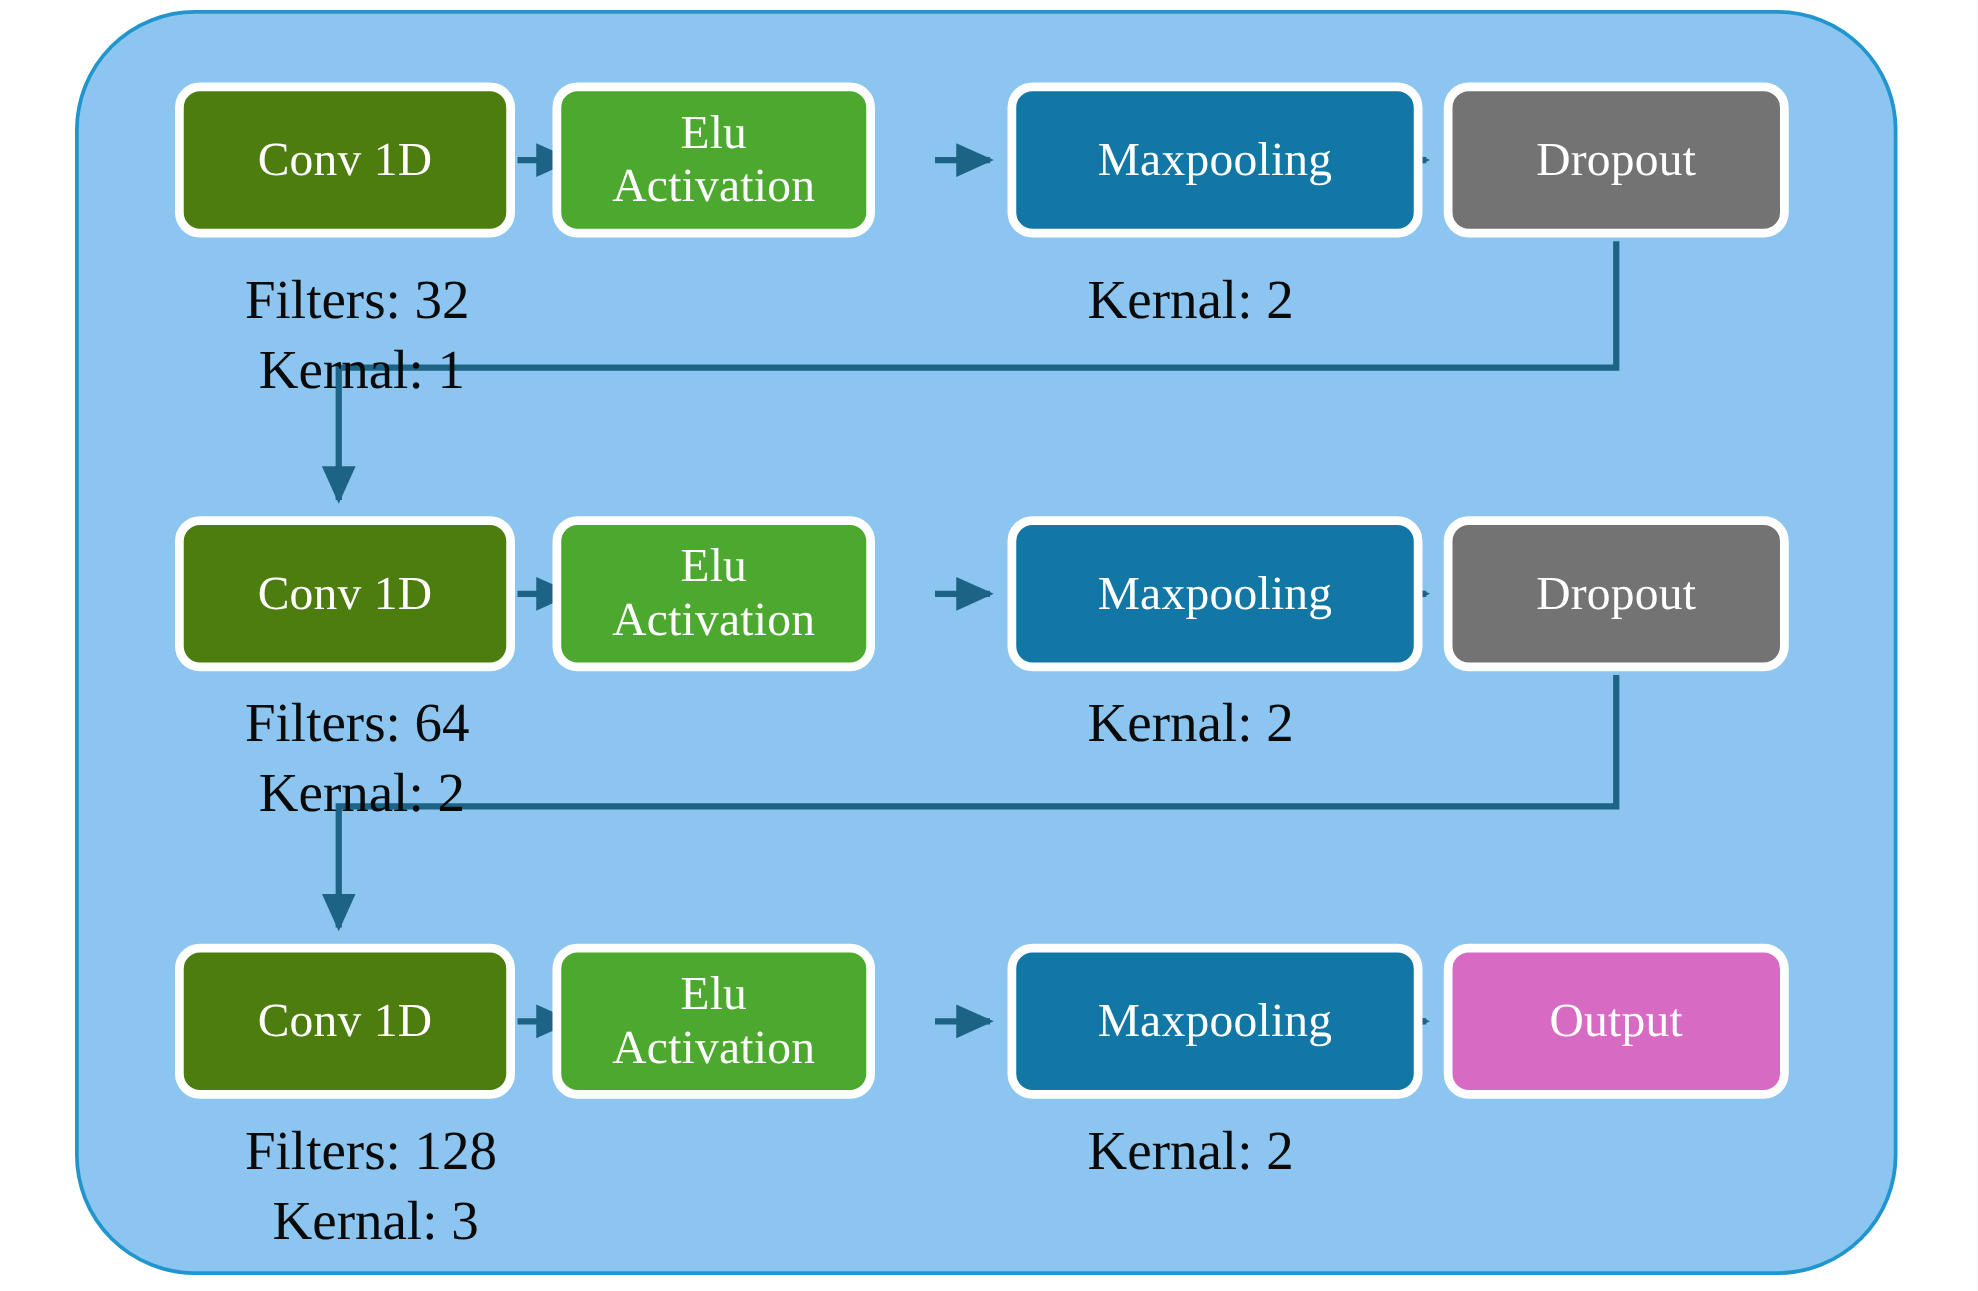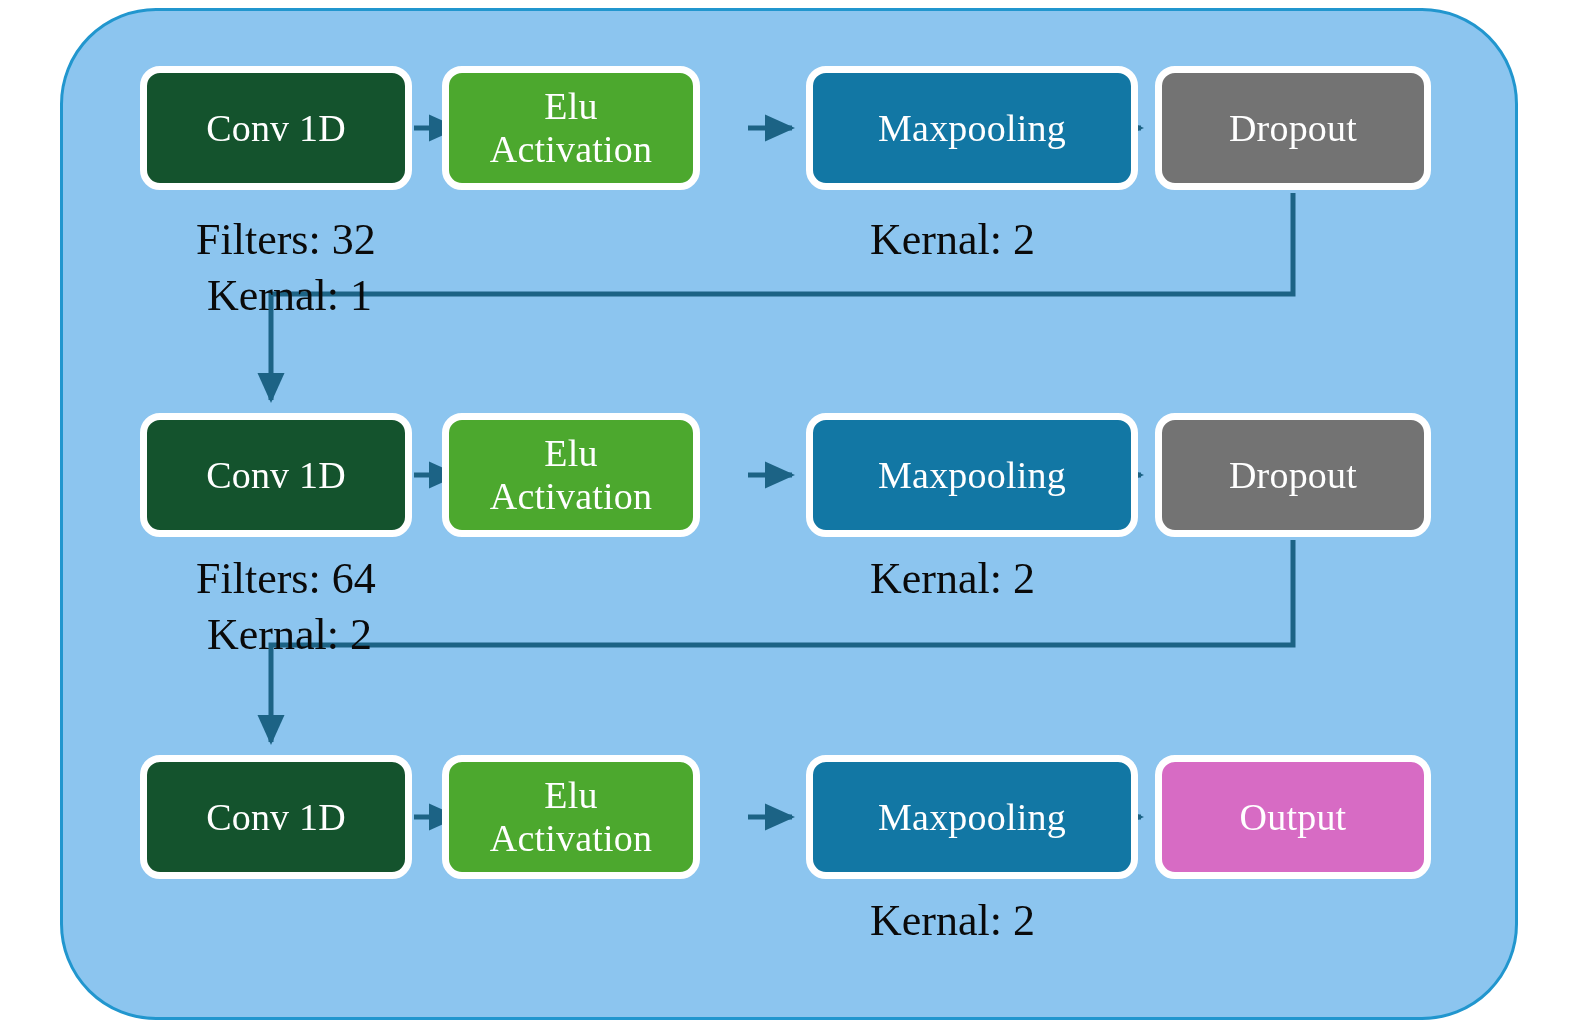--- a/index.html
+++ b/index.html
@@ -66,21 +66,21 @@
   
   .r1 { top: 66px;  height: 124px; }
   .r2 { top: 413px; height: 124px; }
   .r3 { top: 755px; height: 124px; }
 
   .c-conv { left: 140px;  width: 272px; }
   .c-elu  { left: 442px;  width: 258px; }
   .c-pool { left: 806px;  width: 332px; }
   .c-last { left: 1155px; width: 276px; }
 
-  .fill-orange { background: #14532d; text-align: center; }
+  .fill-orange { background: #4d7c0f; text-align: center; }
   .fill-green  { background: #4CA82E; }
   .fill-blue   { background: #1277A4; }
   .fill-gray   { background: #737373; align-items: center; }
   .fill-pink   { background: #D76BC4; }
 </style>
 </head>
 <body>
 
 <div id="canvas">
 
@@ -172,15 +172,17 @@
   <div class="node r3 c-elu fill-green">
     <span class="node-label">Elu
 Activation</span>
   </div>
   <div class="node r3 c-pool fill-blue">
     <span class="node-label">Maxpooling</span>
   </div>
   <div class="node r3 c-last fill-pink">
     <span class="node-label">Output</span>
   </div>
+  <div class="caption" style="left:196px; top:893px;">Filters: 128
+  Kernal: 3</div>
   <div class="caption" style="left:870px; top:893px;">Kernal: 2</div>
 
 </div>
 
 </body></html>

